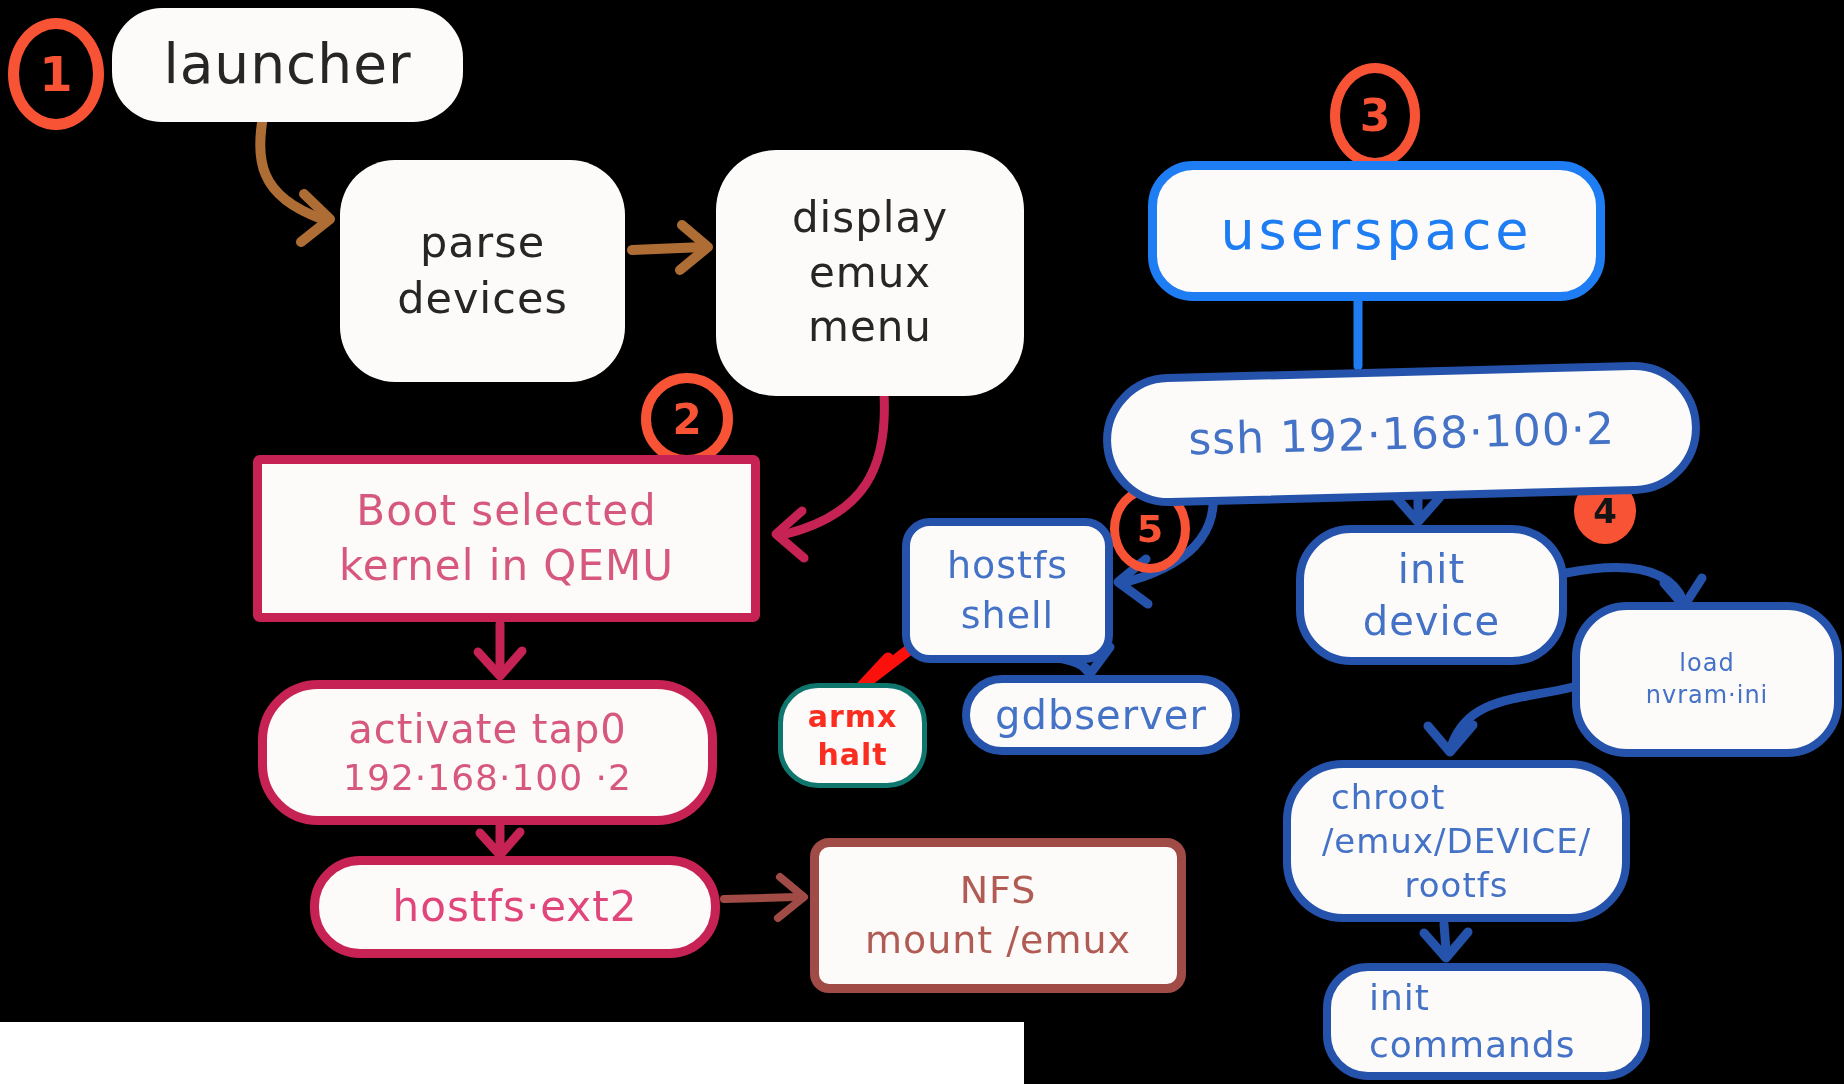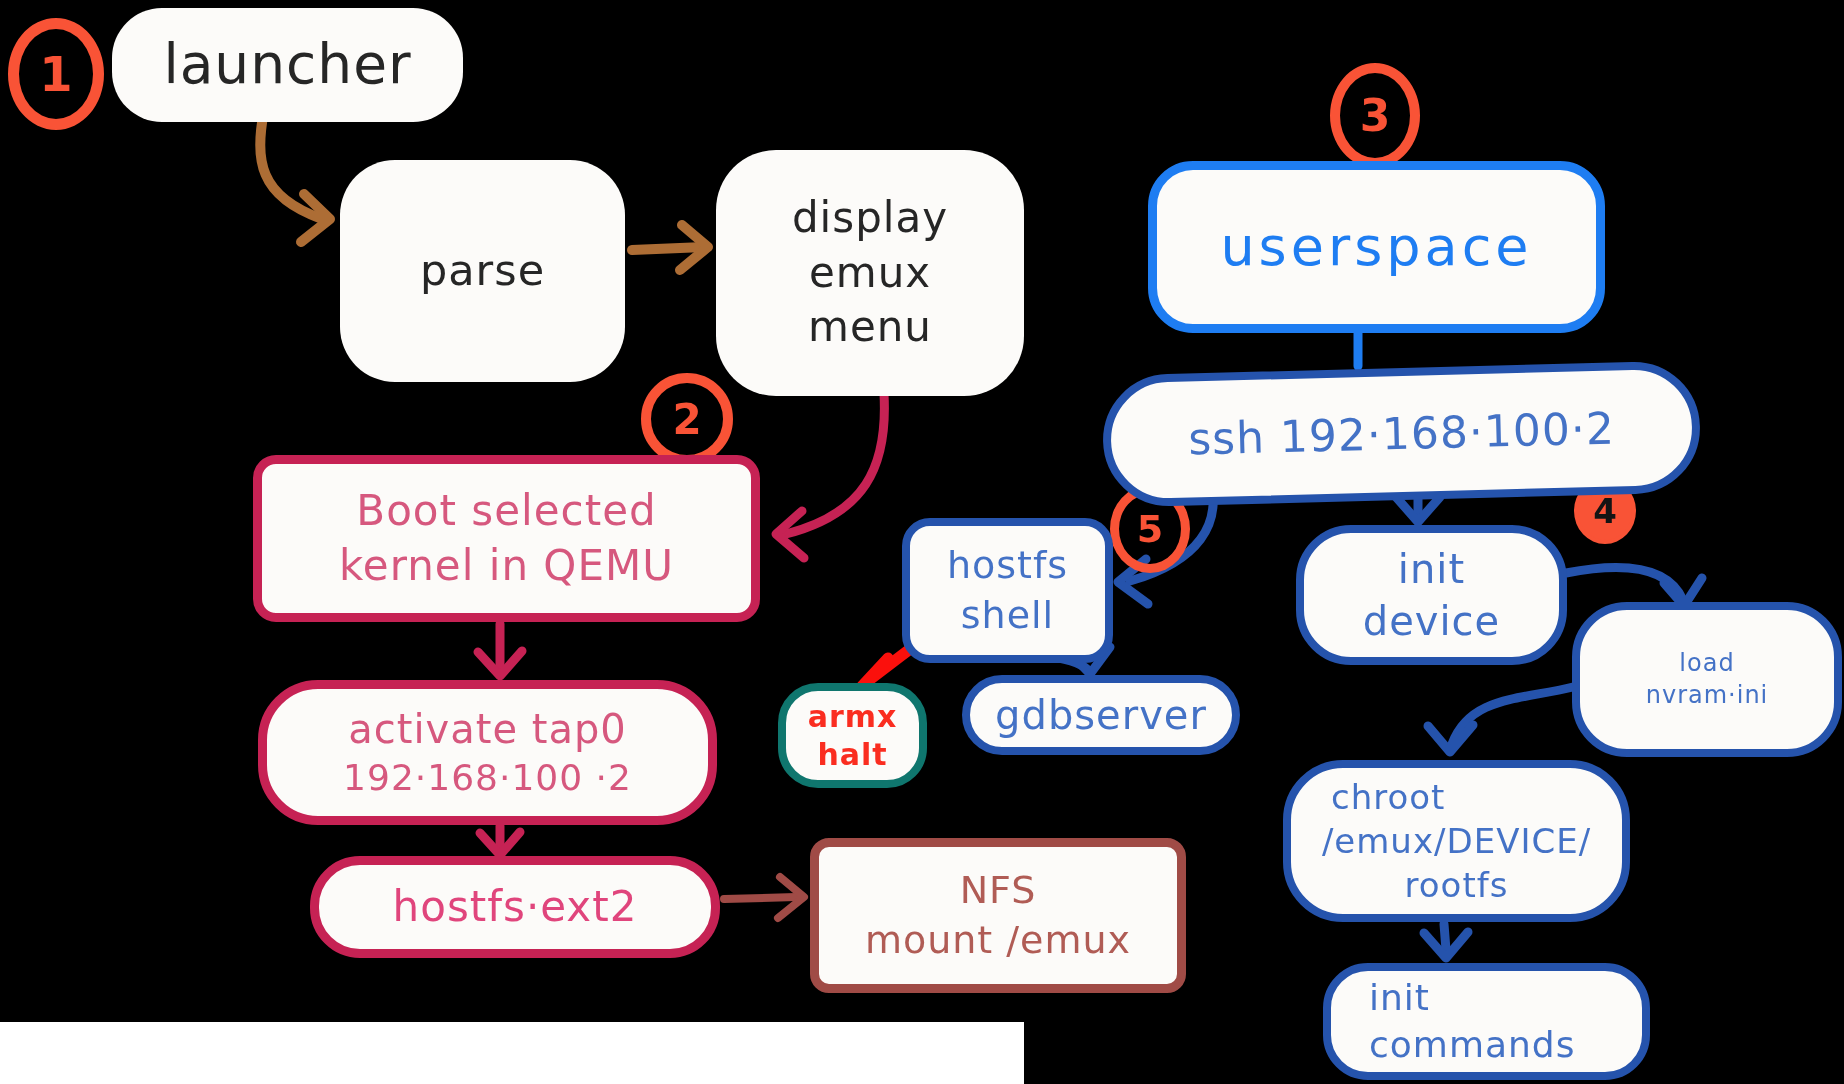--- a/index.html
+++ b/index.html
@@ -13,42 +13,42 @@
     text-align:center;letter-spacing:1px;line-height:1.3;
   }
   .node span{display:block;}
   
   .plain{color:#262626;border:none;}
   .n-launcher{left:112px;top:8px;width:351px;height:114px;border-radius:50px;font-size:55px;}
   .n-parse{left:340px;top:160px;width:285px;height:222px;border-radius:55px;font-size:43px;}
   .n-display{left:716px;top:150px;width:308px;height:246px;border-radius:60px;font-size:42px;}
   
   .brightblue{border:9px solid #1e7df2;color:#1e7df2;}
-  .n-userspace{left:1148px;top:161px;width:457px;height:172px;border-radius:45px;font-size:54px;letter-spacing:4px;}
+  .n-userspace{left:1148px;top:161px;width:457px;height:140px;border-radius:45px;font-size:54px;letter-spacing:4px;}
   
   .navy{border:8px solid #2553ac;color:#4472c6;}
   .n-ssh{left:1103px;top:368px;width:597px;height:132px;border-radius:70px;font-size:44px;transform:rotate(-1.5deg);}
   .n-hshell{left:902px;top:518px;width:211px;height:145px;border-radius:28px;font-size:38px;}
   .n-gdb{left:962px;top:675px;width:278px;height:80px;border-radius:44px;font-size:40px;}
   .n-initdev{left:1296px;top:525px;width:271px;height:140px;border-radius:55px;font-size:40px;}
   .n-loadnv{left:1572px;top:602px;width:270px;height:155px;border-radius:55px;font-size:24px;}
   .n-chroot{left:1283px;top:760px;width:347px;height:162px;border-radius:60px;font-size:34px;}
   .n-chroot .line-first{align-self:flex-start;padding-left:40px;}
   .n-initcmd{left:1323px;top:963px;width:327px;height:117px;border-radius:45px;font-size:36px;align-items:flex-start;padding-left:38px;text-align:left;}
   
   .crimson{border:9px solid #c62254;color:#d6587e;}
-  .n-boot{left:253px;top:455px;width:507px;height:167px;border-radius:23px;font-size:42px;}
+  .n-boot{left:253px;top:455px;width:507px;height:167px;border-radius:7px;font-size:42px;}
   .n-activate{left:258px;top:680px;width:459px;height:145px;border-radius:60px;font-size:40px;}
   .n-ext2{left:310px;top:856px;width:410px;height:102px;border-radius:50px;font-size:42px;color:#e0457c;}
   .n-activate .ip{font-size:36px;}
   
   .maroon{border:9px solid #a04b46;color:#b05c55;}
   .n-nfs{left:810px;top:838px;width:376px;height:155px;border-radius:19px;font-size:38px;}
   
-  .red{border:8px solid #0f766e;color:#fa2d20;}
+  .red{border:5px solid #0f766e;color:#fa2d20;}
   .n-armx{left:778px;top:683px;width:149px;height:105px;border-radius:40px;font-size:30px;font-weight:bold;line-height:1.25;}
   
   .badge{
     position:absolute;border:10px solid #f95336;color:#f95336;border-radius:50%;
     display:flex;align-items:center;justify-content:center;font-weight:bold;background:transparent;
   }
   .b1{left:8px;top:18px;width:74px;height:90px;font-size:48px;border-width:11px;}
   .b2{left:641px;top:373px;width:72px;height:72px;font-size:42px;}
   .b3{left:1330px;top:63px;width:70px;height:85px;font-size:44px;}
   .b4{left:1574px;top:478px;width:54px;height:58px;font-size:34px;background:#f95336;color:#141414;border-width:4px;}
@@ -115,20 +115,21 @@
   <div class="badge b3">3</div>
   <div class="badge b4">4</div>
   <div class="badge b5">5</div>
 
   <div class="node plain n-launcher">
     <span>launcher</span>
   </div>
 
   <div class="node plain n-parse">
     <span>parse</span>
+    <span>devices</span>
   </div>
 
   <div class="node plain n-display">
     <span>display</span>
     <span>emux</span>
     <span>menu</span>
   </div>
 
   <div class="node brightblue n-userspace">
     <span>userspace</span>

